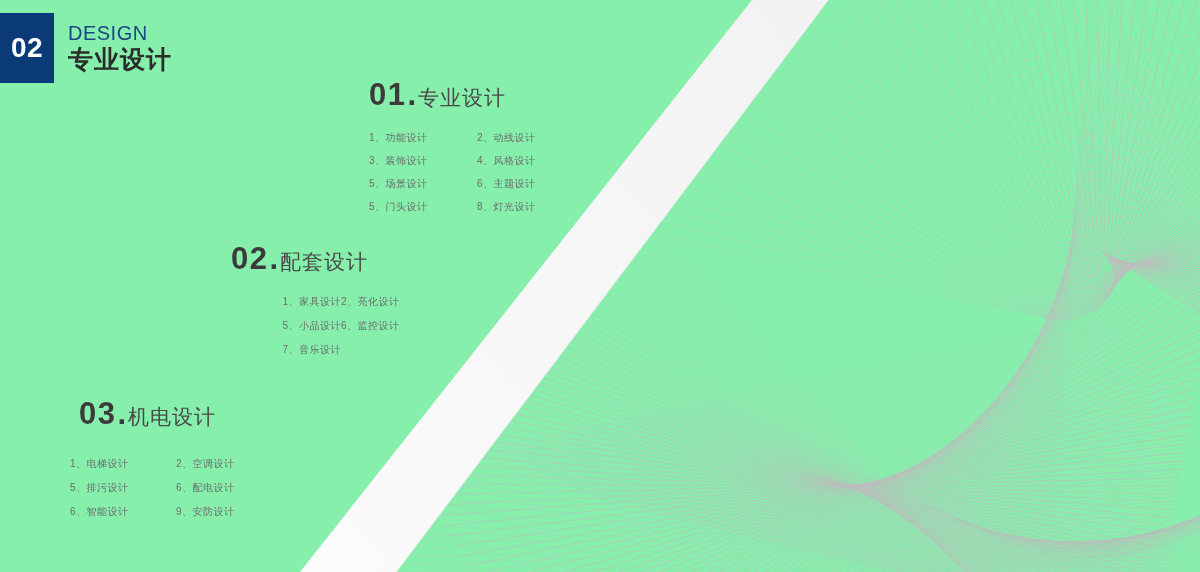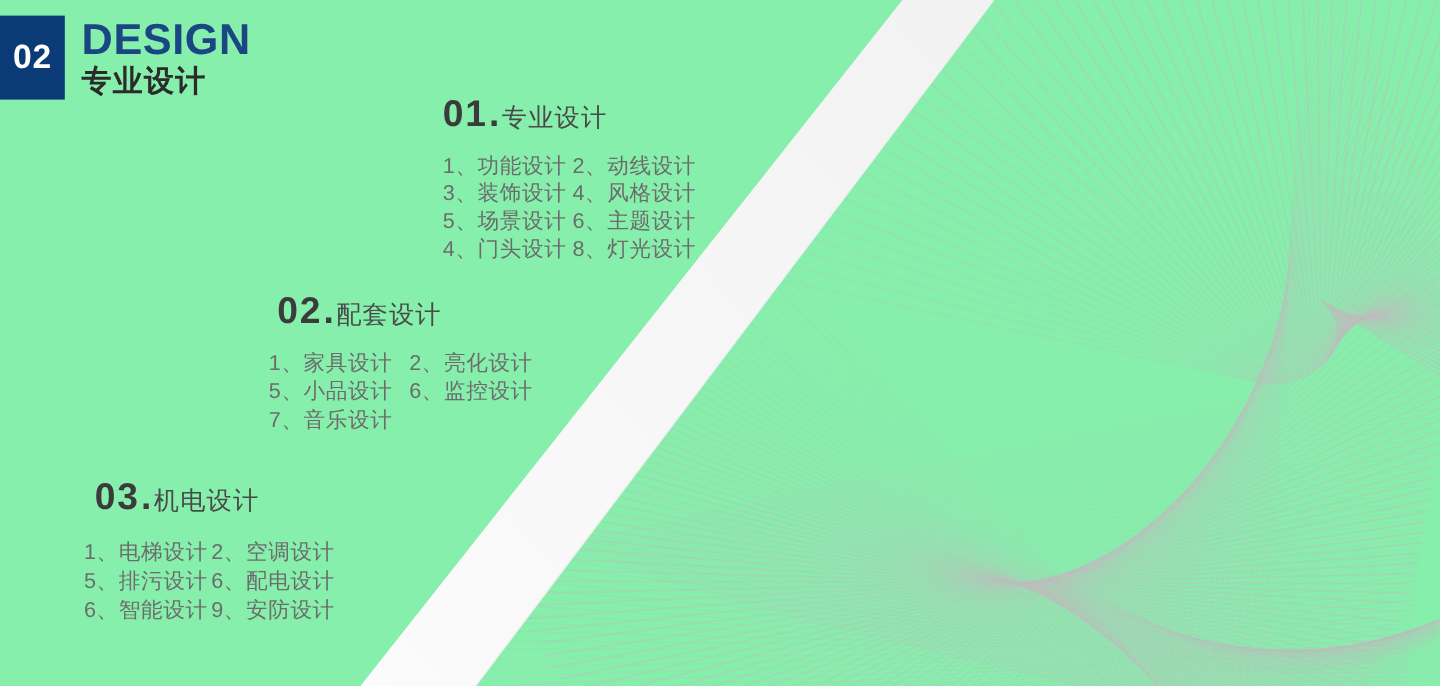--- a/index.html
+++ b/index.html
@@ -62,22 +62,22 @@
     line-height: 1;
   }
   #header-text {
     margin-left: 14px;
     display: flex;
     flex-direction: column;
     justify-content: center;
   }
   #header-en {
     color: #1b4684;
-    font-size: 36px;
-    font-weight: bold;
+    font-size: 20px;
+    font-weight: normal;
     letter-spacing: 0.5px;
     line-height: 1.08;
   }
   #header-cn {
     color: #2b2b2b;
     font-size: 25px;
     font-weight: bold;
     letter-spacing: 1px;
     line-height: 1.12;
     margin-top: 1px;
@@ -117,38 +117,38 @@
   .sec-rows {
     margin-top: 16px;
   }
   .sec-row {
     display: flex;
     height: 24px;
     align-items: center;
     white-space: nowrap;
   }
   .cell {
-    font-size: 18px;
+    font-size: 10px;
     color: #6c6c6c;
     letter-spacing: 0.5px;
     line-height: 1;
   }
   .cell.col1 { width: 105px; }
   .cell.col2 { width: 105px; }
 
   
   #section-1 { left: 369px; top: 79px; }
   #section-1 .sec-rows { margin-left: 0px; }
   #section-1 .sec-row { height: 23px; }
   #section-1 .cell.col1 { width: 108px; }
 
   #section-2 { left: 231px; top: 243px; }
   #section-2 .sec-rows { margin-left: -7px; }
   #section-2 .sec-row { height: 24px; }
-  #section-2 .cell.col1 { width: 117px; }
+  #section-2 .cell.col1 { width: 117px; text-align: right; }
 
   #section-3 { left: 79px; top: 398px; }
   #section-3 .sec-rows { margin-left: -9px; }
   #section-3 .sec-row { height: 24px; align-items: flex-end; }
   #section-3 .cell.col1 { width: 106px; }
 </style>
 </head>
 <body>
 
 <div id="slide">
@@ -618,21 +618,21 @@
       </div>
       <div class="sec-row">
         <span class="cell col1">3、装饰设计</span>
         <span class="cell col2">4、风格设计</span>
       </div>
       <div class="sec-row">
         <span class="cell col1">5、场景设计</span>
         <span class="cell col2">6、主题设计</span>
       </div>
       <div class="sec-row">
-        <span class="cell col1">4、门头设计</span>
+        <span class="cell col1">5、门头设计</span>
         <span class="cell col2">8、灯光设计</span>
       </div>
     </div>
   </div>
 
   <div class="section" id="section-2">
     <div class="sec-head">
       <span class="sec-num">02</span>
       <span class="sec-dot">.</span>
       <span class="sec-title">配套设计</span>

